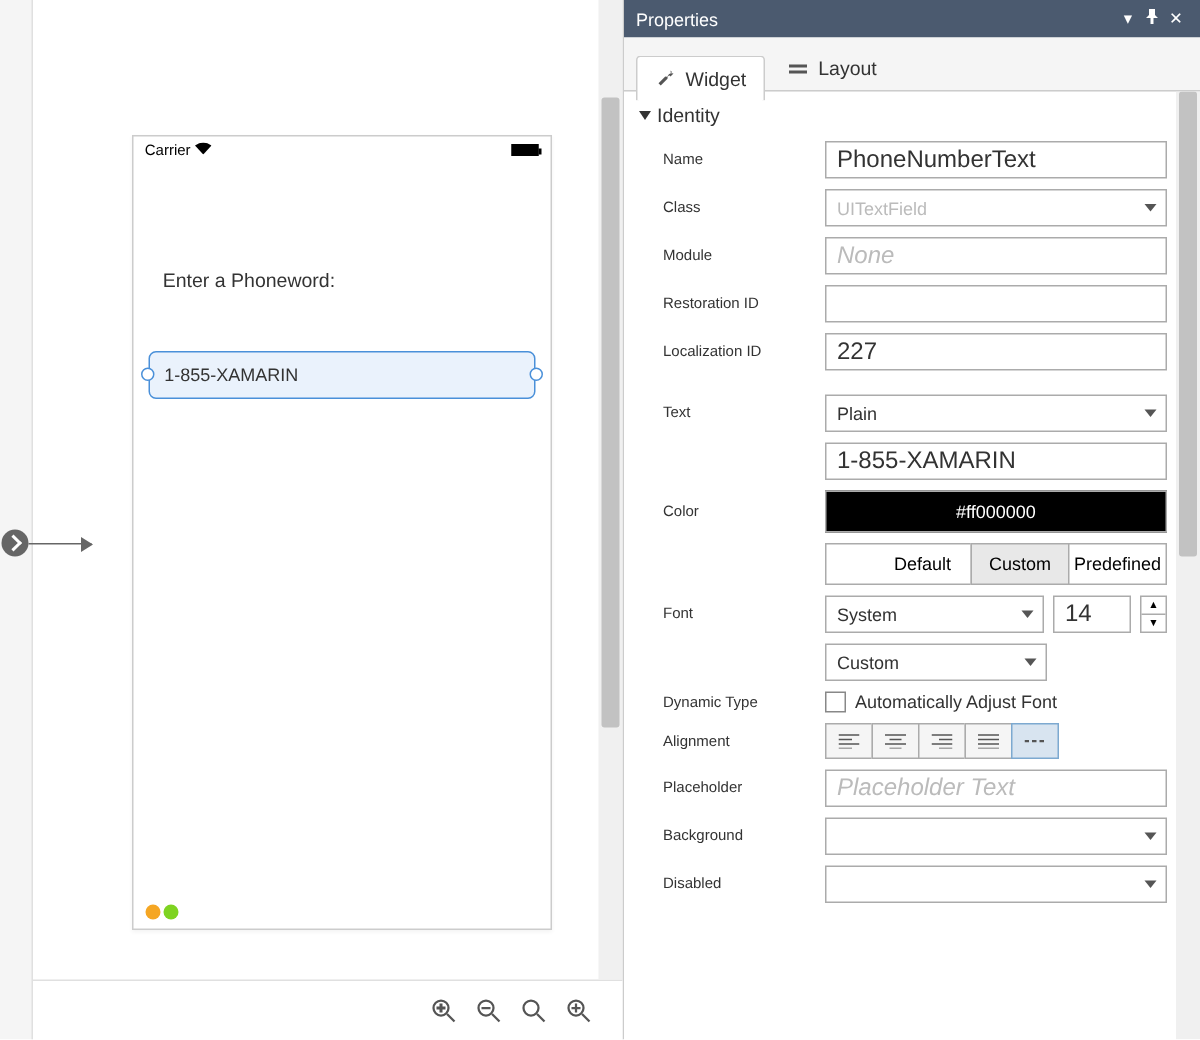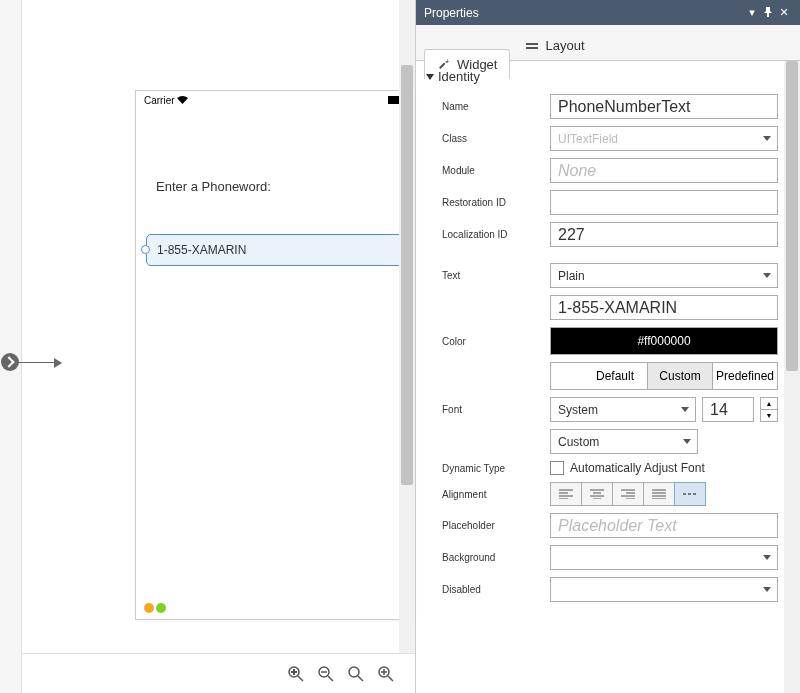--- a/index.html
+++ b/index.html
@@ -1,20 +1,20 @@
 <!DOCTYPE html>
 <html><head>
 <meta charset="utf-8">
 <style>
 * { box-sizing: border-box; margin: 0; padding: 0; font-family: 'Segoe UI', Tahoma, sans-serif; }
 body { width: 800px; height: 693px; background: #fff; display: flex; overflow: hidden; }
 
 
 .designer { width: 415px; height: 100%; display: flex; flex-direction: column; position: relative; }
-.designer-inner { flex: 1; display: flex; align-items: flex-start; justify-content: flex-end; padding-top: 90px; position: relative; }
+.designer-inner { flex: 1; display: flex; align-items: flex-start; justify-content: center; padding-top: 90px; position: relative; }
 .designer-gutter { position: absolute; left: 0; top: 0; width: 22px; height: 100%; background: #f5f5f5; border-right: 1px solid #e0e0e0; }
 .designer-scroll { position: absolute; right: 0; top: 0; width: 16px; height: calc(100% - 40px); background: #f0f0f0; }
 .designer-scroll .thumb { position: absolute; top: 65px; left: 2px; width: 12px; height: 420px; background: #c2c2c2; border-radius: 2px; }
 
 .phone { width: 280px; height: 530px; border: 1px solid #ccc; background: #fff; position: relative; margin-left: 40px; box-shadow: 0 1px 3px rgba(0,0,0,0.05); }
 .phone-status { height: 18px; display: flex; justify-content: space-between; align-items: center; padding: 0 8px; font-size: 10px; color: #000; }
 .wifi { font-size: 10px; }
 .batt { width: 18px; height: 8px; border: 1px solid #000; background: #000; position: relative; }
 .batt::after { content: ''; position: absolute; right: -3px; top: 2px; width: 2px; height: 4px; background: #000; }
 .phone-label { font-size: 13px; color: #333; margin: 70px 0 0 20px; }
@@ -38,21 +38,21 @@
 .tb-icon { width: 18px; height: 18px; color: #555; cursor: pointer; }
 
 
 .props { flex: 1; height: 100%; display: flex; flex-direction: column; border-left: 1px solid #ccc; }
 .titlebar { height: 25px; background: #4b5a6f; color: #fff; display: flex; align-items: center; padding: 0 8px; font-size: 12px; }
 .titlebar .spacer { flex: 1; }
 .titlebar .tctrl { width: 16px; text-align: center; cursor: pointer; font-size: 11px; }
 
 .tabs { height: 36px; display: flex; align-items: flex-end; border-bottom: 1px solid #ccc; background: #f5f5f5; padding-left: 8px; gap: 2px; }
 .tab { height: 30px; padding: 0 12px; display: flex; align-items: center; gap: 6px; font-size: 13px; color: #333; cursor: pointer; border: 1px solid transparent; border-bottom: none; }
-.tab.active { background: #fff; border-color: #ccc; border-radius: 3px 3px 0 0; position: relative; top: 19px; }
+.tab.active { background: #fff; border-color: #ccc; border-radius: 3px 3px 0 0; position: relative; top: 7px; }
 .tab svg { width: 14px; height: 14px; }
 
 .panel { flex: 1; overflow-y: auto; padding: 8px 0 8px 10px; position: relative; }
 .panel-scroll { position: absolute; right: 0; top: 0; width: 16px; height: 100%; background: #f0f0f0; }
 .panel-scroll .thumb { position: absolute; top: 0; left: 2px; width: 12px; height: 310px; background: #c2c2c2; border-radius: 2px; }
 .panel-content { padding-right: 22px; }
 
 .section { margin-bottom: 16px; }
 .sec-head { display: flex; align-items: center; gap: 4px; font-size: 13px; color: #333; margin-bottom: 10px; cursor: pointer; }
 .caret { width: 0; height: 0; border-left: 4px solid transparent; border-right: 4px solid transparent; border-top: 6px solid #333; }

